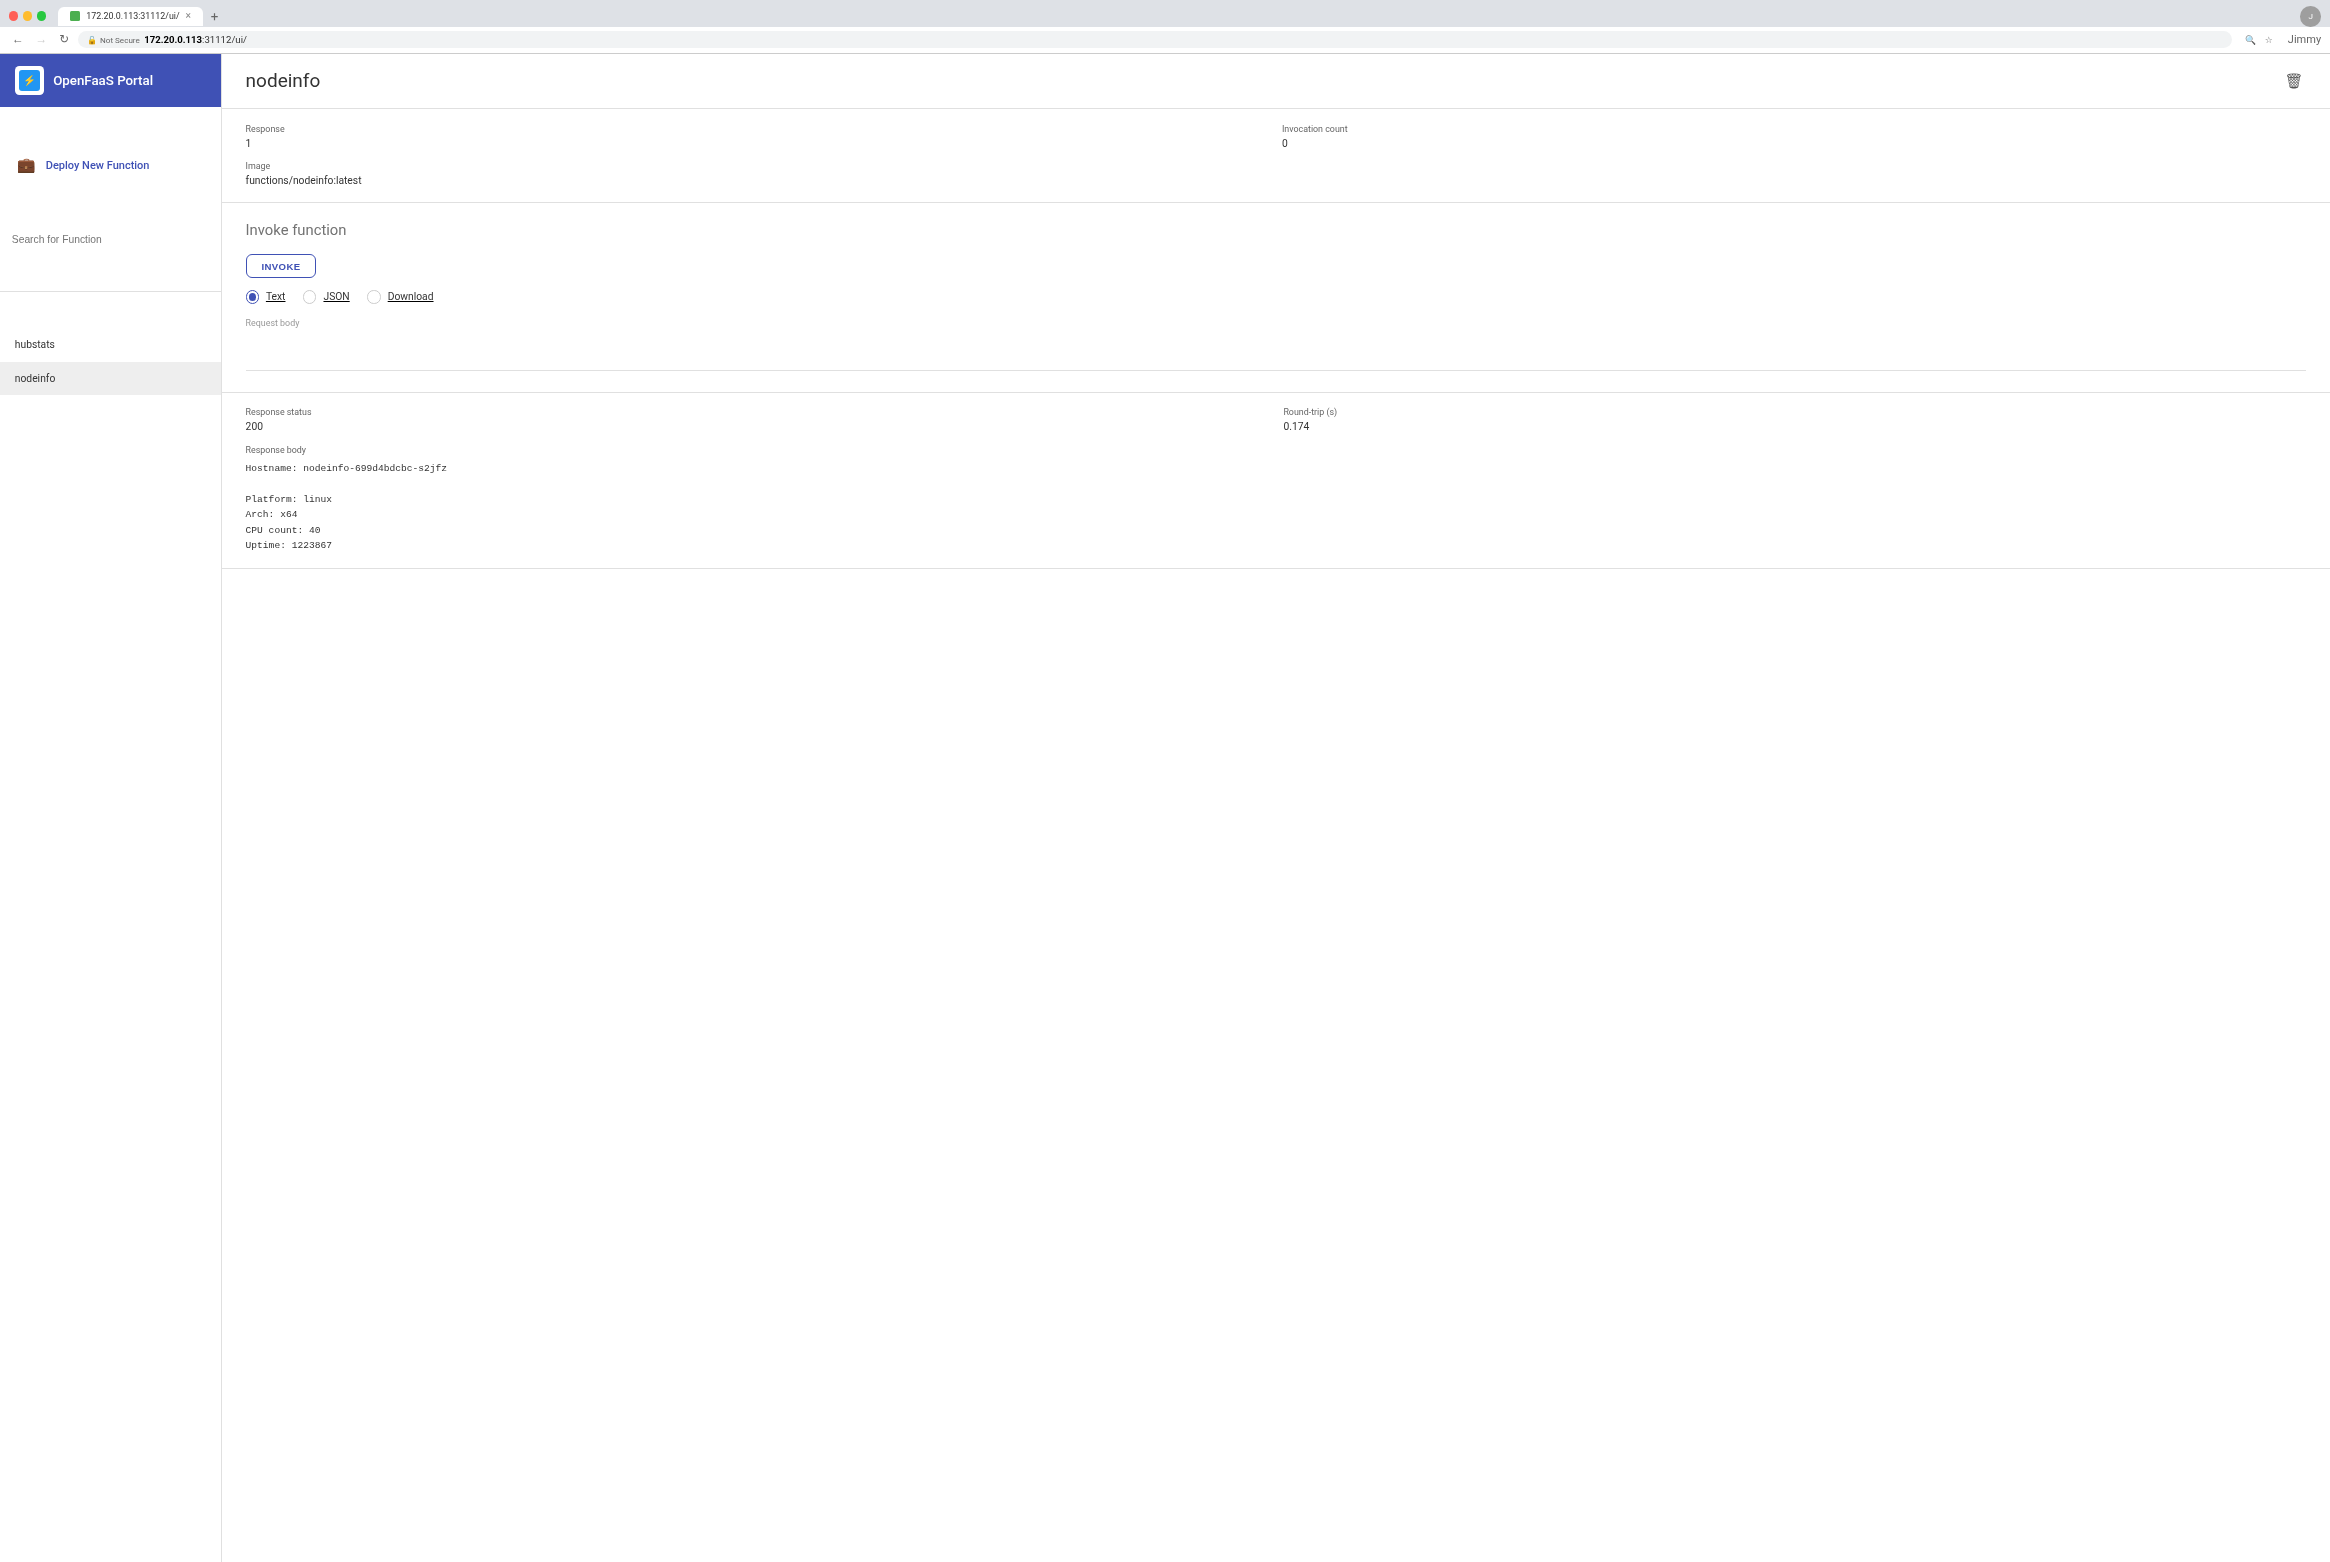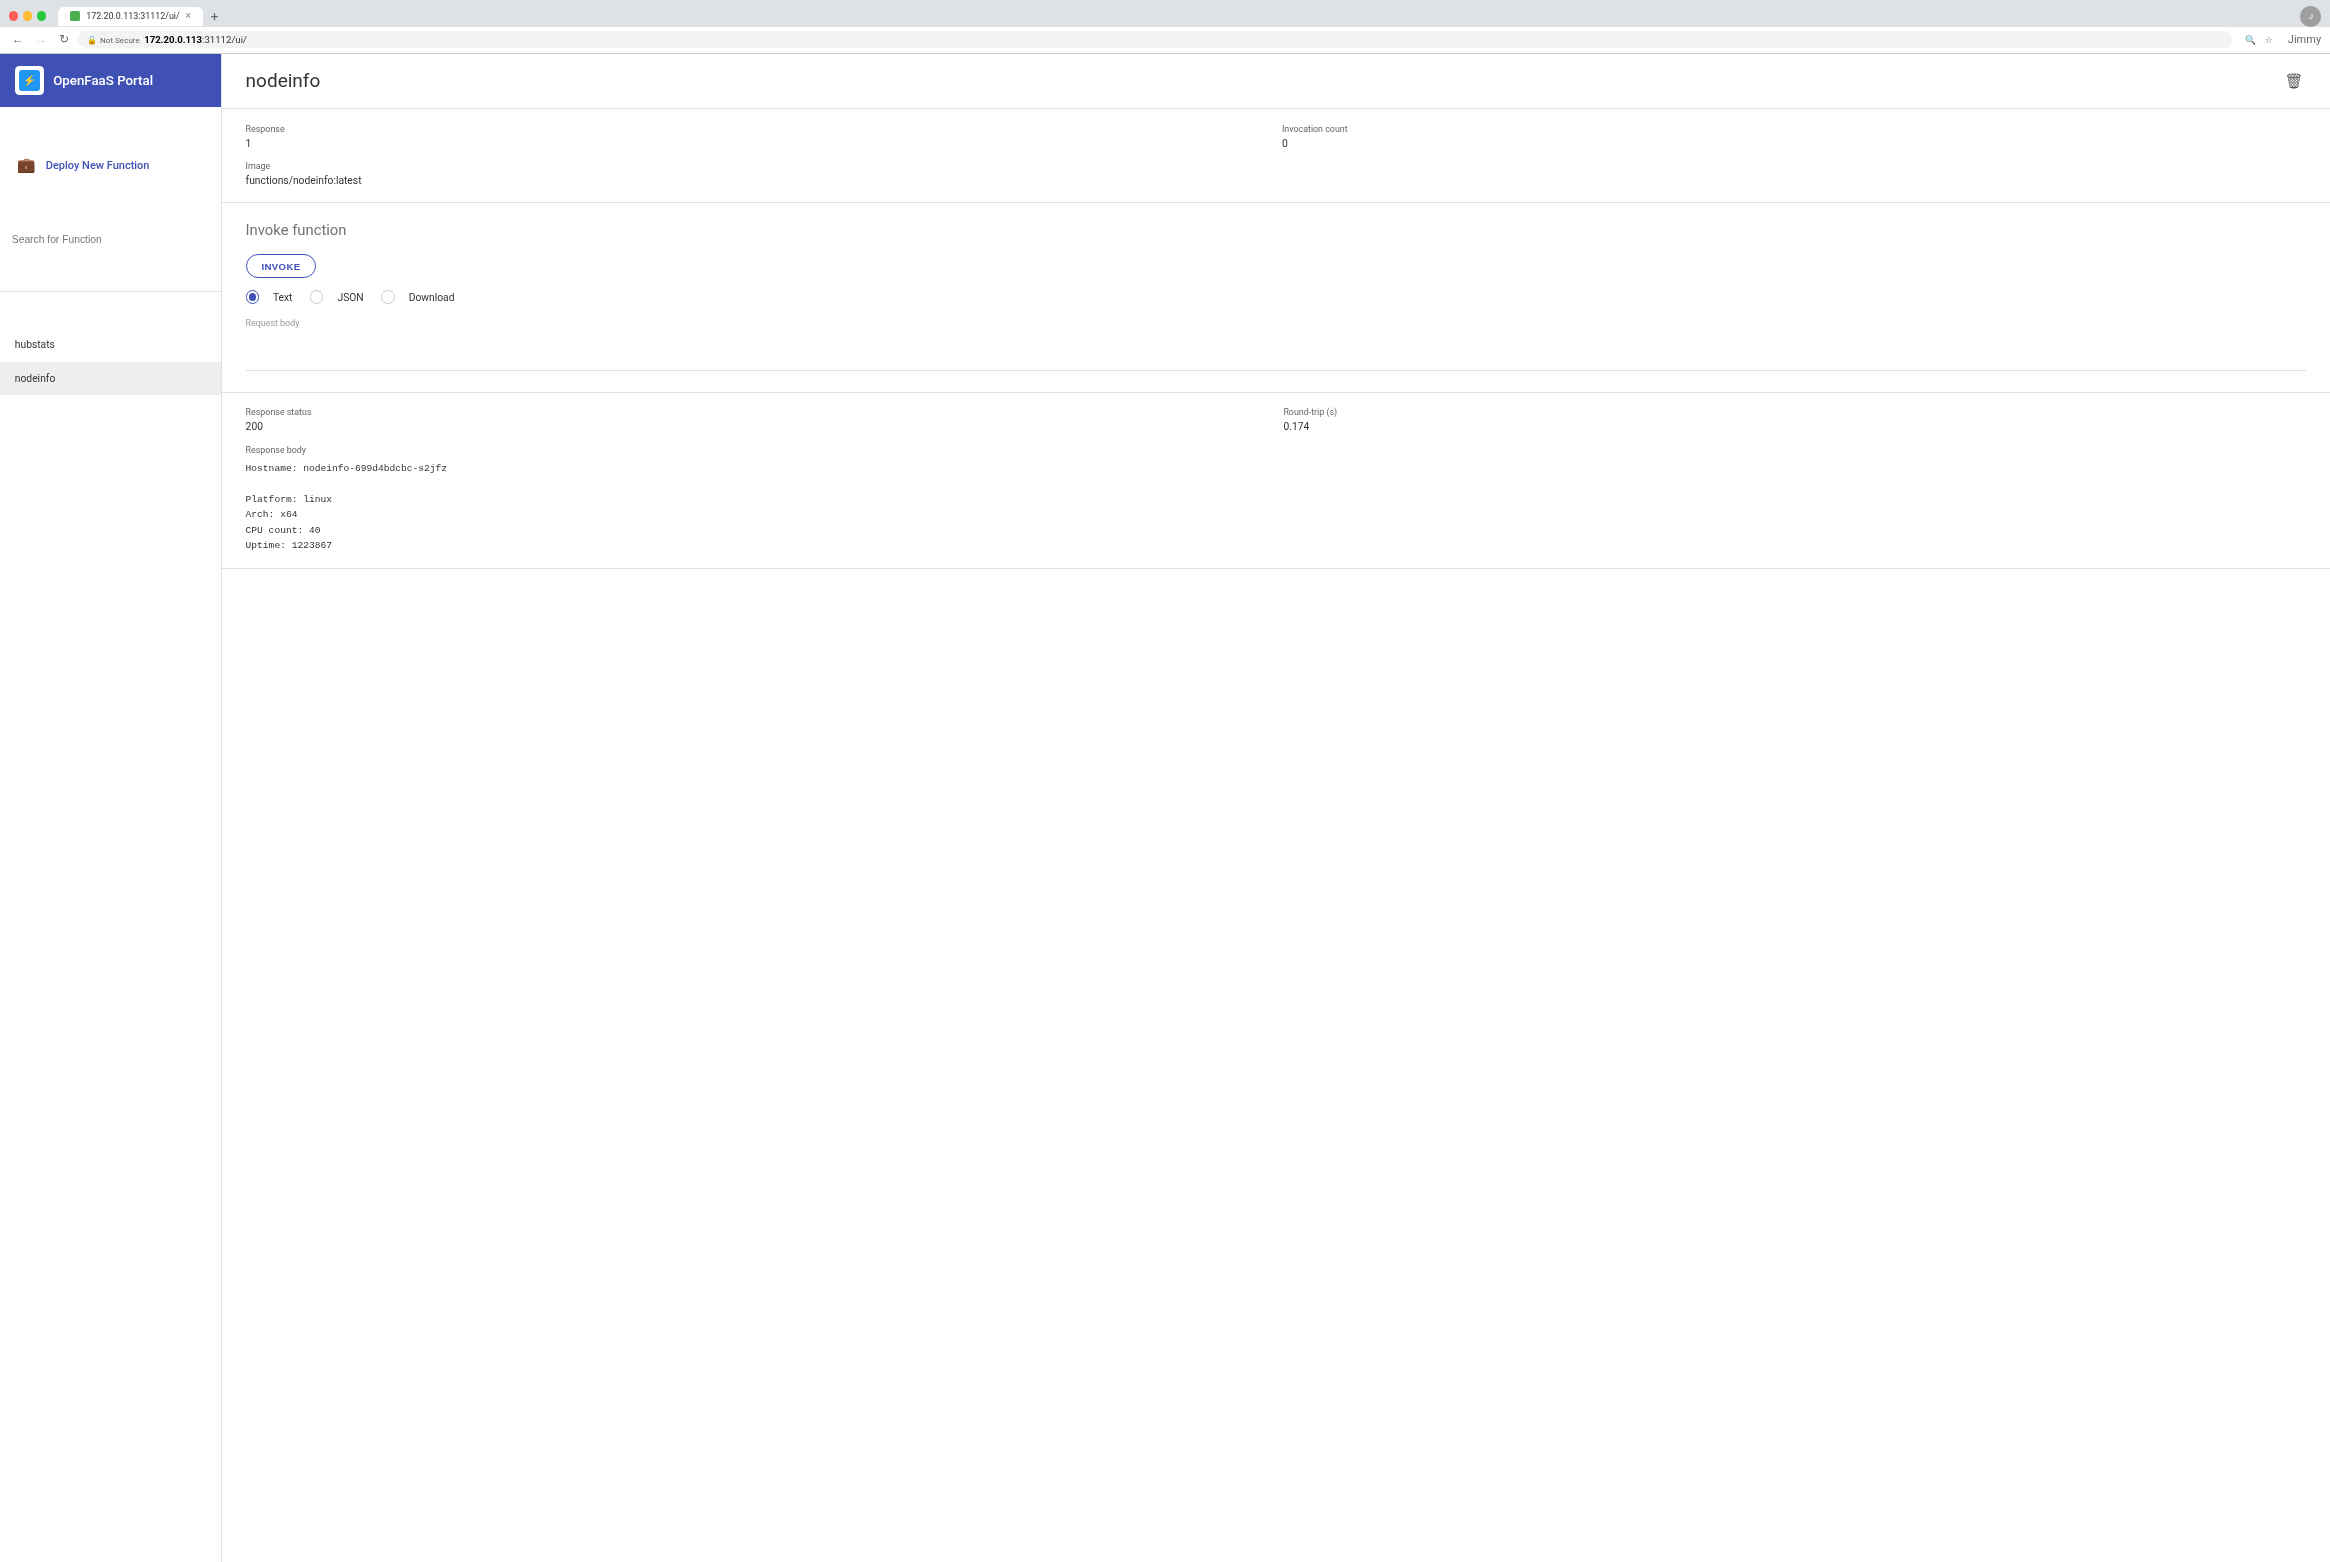--- a/index.html
+++ b/index.html
@@ -65,24 +65,24 @@
     .trash-icon { font-size: 14.8px; color: #555; }
 
     .meta-section { padding: 14.8px 23.6px; border-bottom: 0.7px solid #e0e0e0; display: grid; grid-template-columns: 1fr 1fr; gap: 11.8px; }
     .meta-full { grid-column: 1 / -1; }
     .meta-label { font-size: 8.9px; color: #666; margin-bottom: 3px; }
     .meta-value { font-size: 10.3px; color: #333; }
 
     .invoke-section { padding: 17.7px 23.6px; border-bottom: 0.7px solid #e0e0e0; }
     .invoke-title { font-size: 14.8px; color: #737373; font-weight: 400; margin-bottom: 14.8px; }
 
-    .invoke-btn { border: 0.7px solid #3f51b5; color: #3f51b5; background: transparent; padding: 5.9px 14.8px; font-size: 9.6px; font-weight: 600; letter-spacing: 0.4px; cursor: pointer; border-radius: 12px; }
+    .invoke-btn { border: 0.7px solid #3f51b5; color: #3f51b5; background: transparent; padding: 5.9px 14.8px; font-size: 9.6px; font-weight: 600; letter-spacing: 0.4px; cursor: pointer; border-radius: 6px; }
 
     .radio-group { display: flex; align-items: center; gap: 17.7px; margin-top: 11.8px; }
-    .radio-option { display: flex; align-items: flex-end; gap: 14px; cursor: pointer; }
+    .radio-option { display: flex; align-items: center; gap: 7px; cursor: pointer; text-decoration: underline; }
     .radio-circle { width: 13.3px; height: 13.3px; border-radius: 50%; border: 1.5px solid #ccc; display: flex; align-items: center; justify-content: center; flex-shrink: 0; }
     .radio-circle.checked { border-color: #3f51b5; }
     .radio-circle.checked::after { content: ''; width: 7.4px; height: 7.4px; border-radius: 50%; background: #3f51b5; }
     .radio-label { font-size: 10.3px; color: #333; }
 
     .request-body-section { margin-top: 14.8px; }
     .request-body-label { font-size: 8.9px; color: #999; margin-bottom: 5.9px; }
     .request-body-input { width: 100%; border: none; border-bottom: 0.7px solid #e0e0e0; padding: 5.9px 0; font-size: 10.3px; color: #333; outline: none; resize: none; min-height: 29.5px; }
 
     .response-section { padding: 14.8px 23.6px; border-bottom: 0.7px solid #e0e0e0; }

